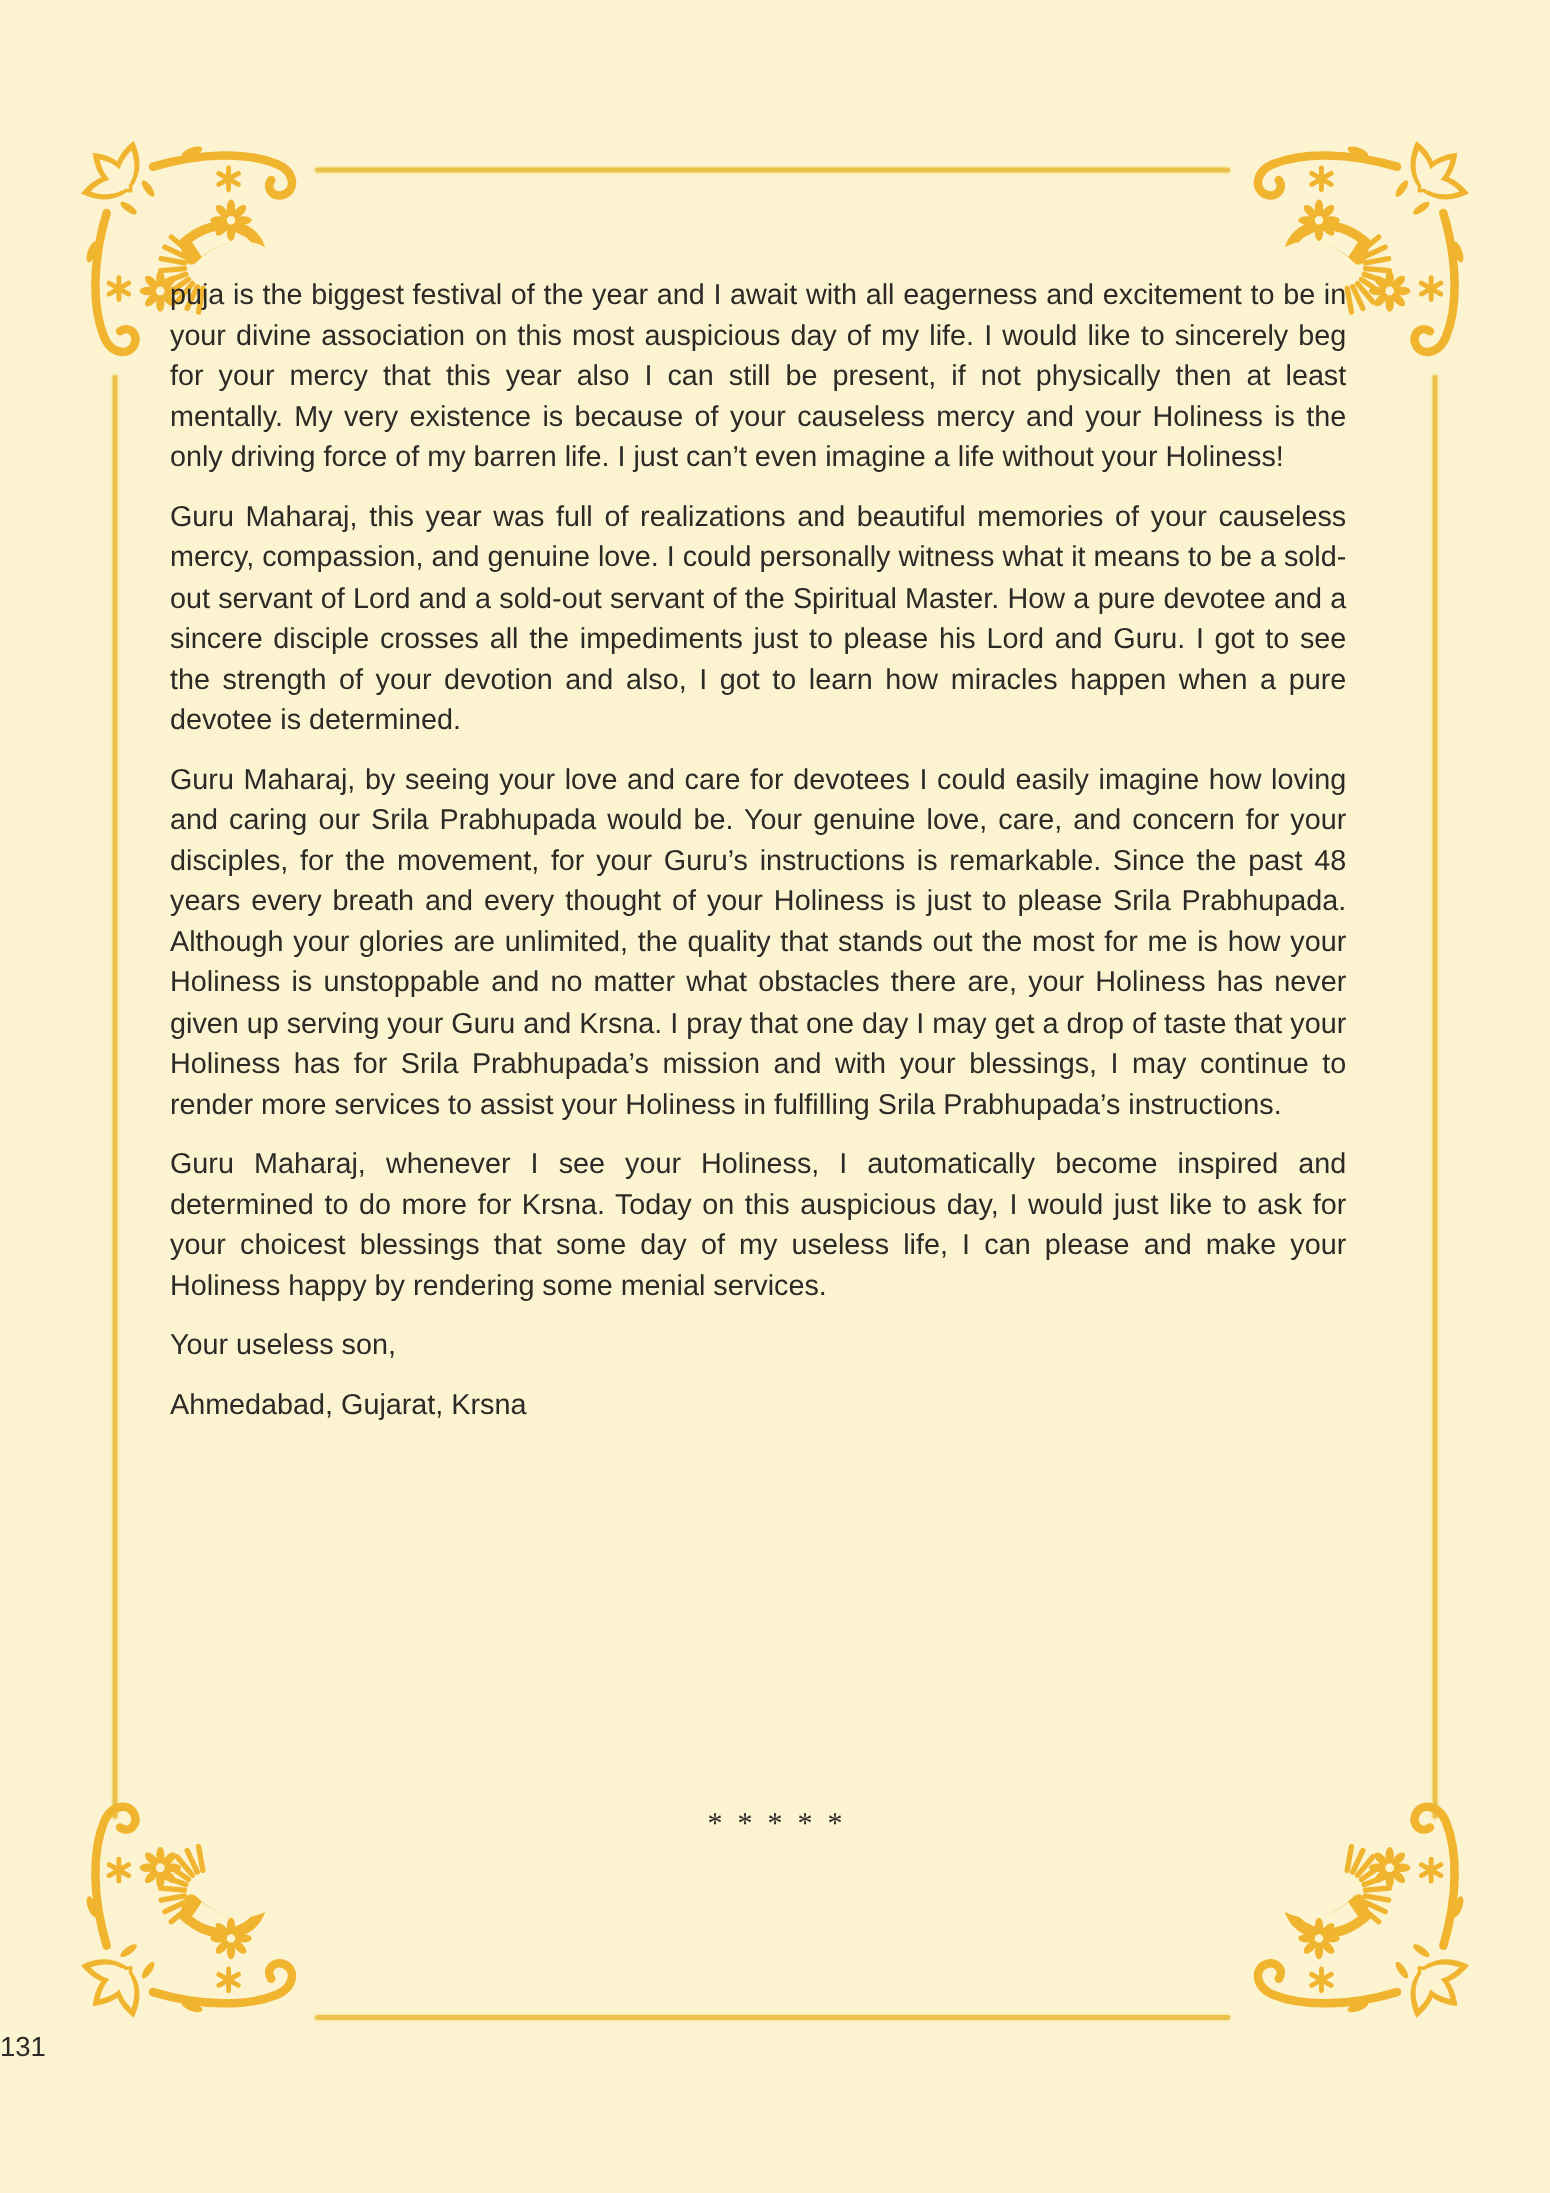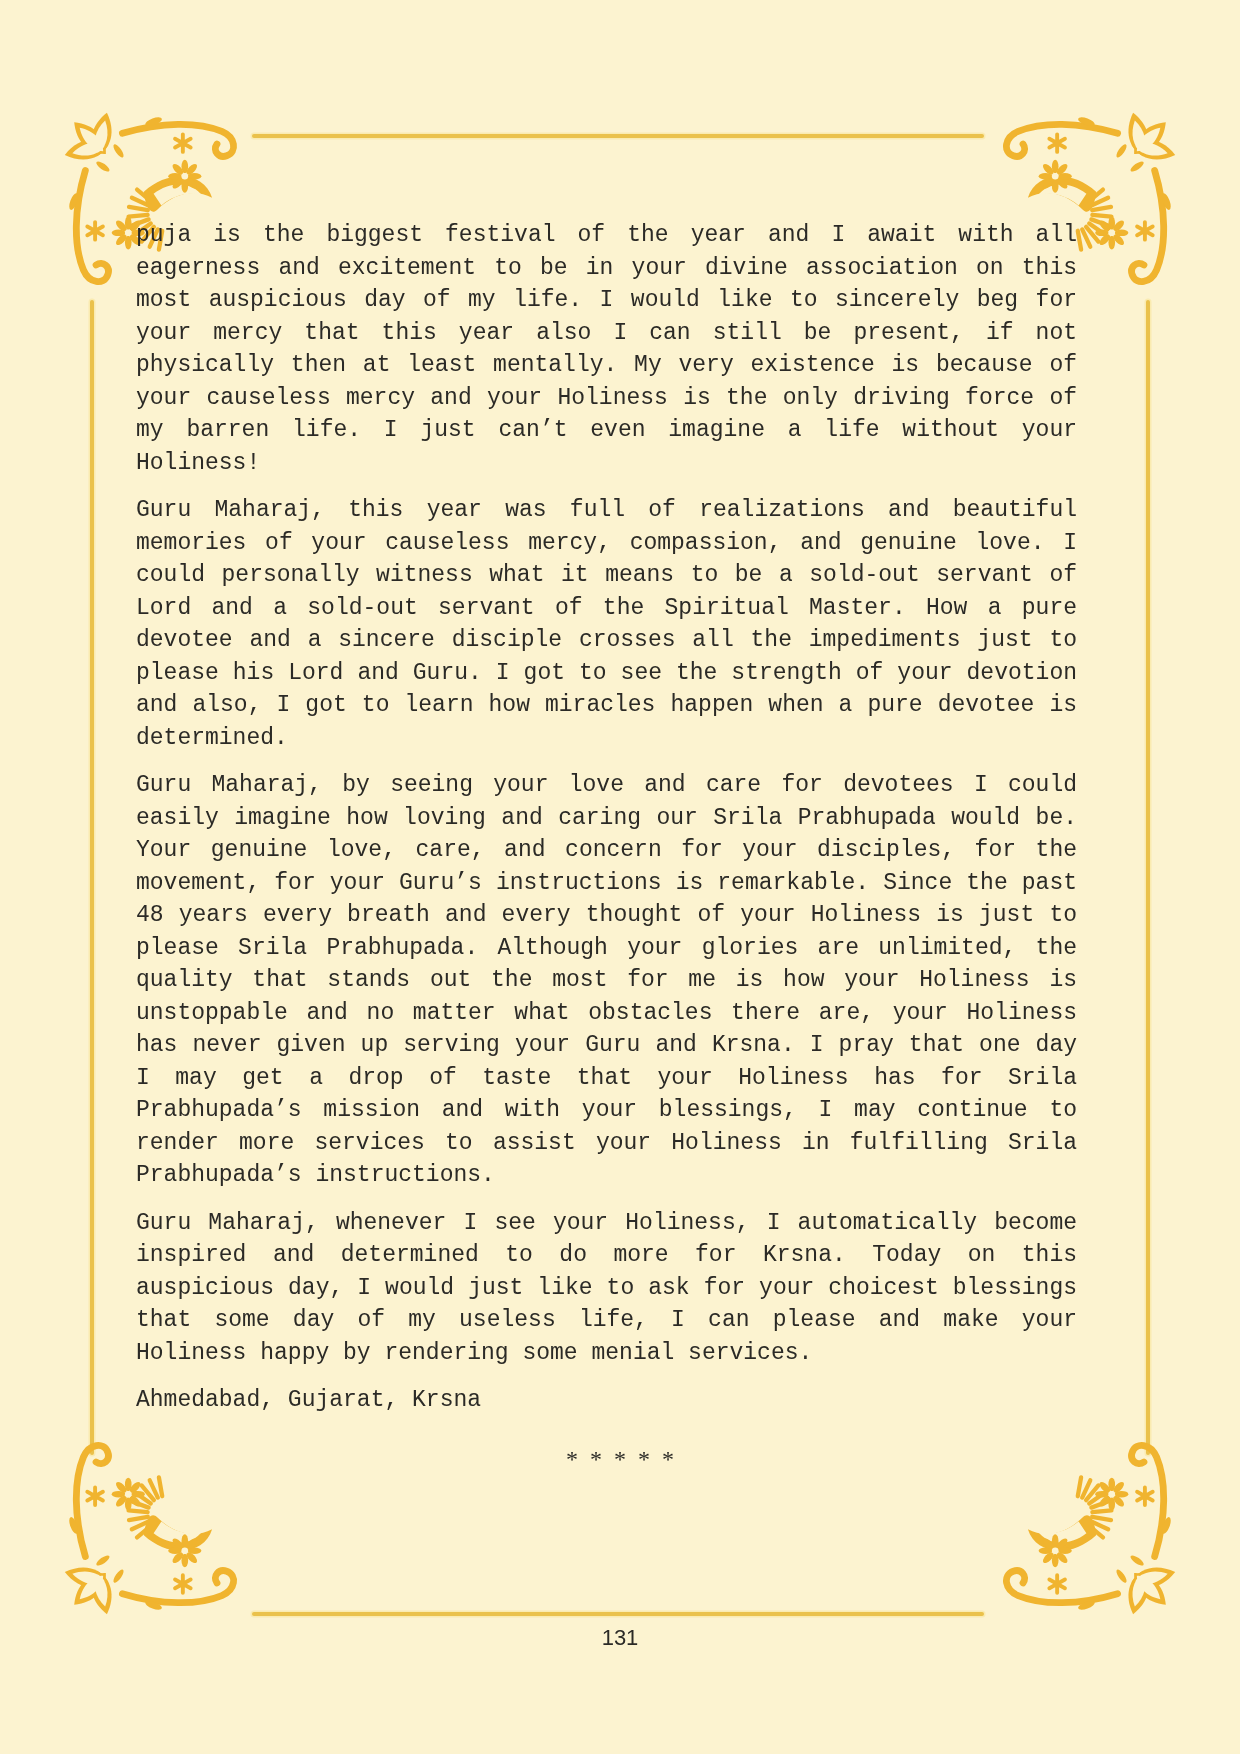--- a/index.html
+++ b/index.html
@@ -26,31 +26,31 @@
   .ornament{position:absolute;width:195px;height:195px;color:var(--gold);}
   .orn-tl{left:60px;top:108px;}
   .orn-tr{left:985px;top:108px;transform:scaleX(-1);}
   .orn-bl{left:60px;top:1424px;transform:scaleY(-1);}
   .orn-br{left:985px;top:1424px;transform:scale(-1,-1);}
   
   .content{
     position:absolute;left:136px;top:219px;width:941px;
     color:var(--ink);font-size:23px;line-height:32.5px;
   }
-  .content p{margin:0 0 15px 0;font-family:Liberation Mono, monospace;}
+  .content p{margin:0 0 15px 0;}
   .content p.justified{text-align:justify;}
   
   .divider{
     position:absolute;left:0;top:1446px;width:100%;text-align:center;
     font-family:"Liberation Serif",serif;font-size:24px;word-spacing:6px;
     color:var(--ink);
   }
   
   .page-number{
-    position:absolute;left:0;top:1625px;width:100%;text-align:center;
+    position:absolute;left:0;top:1625px;width:100%;
     font-size:22px;color:var(--ink);
   }
 </style>
 </head>
 <body>
 
 <svg class="defs-holder" aria-hidden="true">
   <defs>
     <g id="daisy">
       <ellipse transform="rotate(0)" cx="0" cy="-10" rx="3.4" ry="7" fill="currentColor"></ellipse>
@@ -127,20 +127,21 @@
     </svg>
   <svg class="ornament orn-br" viewBox="0 0 200 200">
       <use href="#flourish"></use>
     </svg>
 
   <div class="content">
     <p class="justified">puja is the biggest festival of the year and I await with all eagerness and excitement to be in your divine association on this most auspicious day of my life. I would like to sincerely beg for your mercy that this year also I can still be present, if not physically then at least mentally. My very existence is because of your causeless mercy and your Holiness is the only driving force of my barren life. I just can’t even imagine a life without your Holiness!</p>
     <p class="justified">Guru Maharaj, this year was full of realizations and beautiful memories of your causeless mercy, compassion, and genuine love. I could personally witness what it means to be a sold-out servant of Lord and a sold-out servant of the Spiritual Master.  How a pure devotee and a sincere disciple crosses all the impediments just to please his Lord and Guru. I got to see the strength of your devotion and also, I got to learn how miracles happen when a pure devotee is determined.</p>
     <p class="justified">Guru Maharaj, by seeing your love and care for devotees I could easily imagine how loving and caring our Srila Prabhupada would be. Your genuine love, care, and concern for your disciples, for the movement, for your Guru’s instructions is remarkable. Since the past 48 years every breath and every thought of your Holiness is just to please Srila Prabhupada. Although your glories are unlimited, the quality that stands out the most for me is how your Holiness is unstoppable and no matter what obstacles there are, your Holiness has never given up serving your Guru and Krsna. I pray that one day I may get a drop of taste that your Holiness has for Srila Prabhupada’s mission and with your blessings, I may continue to render more services to assist your Holiness in fulfilling Srila Prabhupada’s instructions.</p>
     <p class="justified">Guru Maharaj, whenever I see your Holiness, I automatically become inspired and determined to do more for Krsna. Today on this auspicious day, I would just like to ask for your choicest blessings that some day of my useless life, I can please and make your Holiness happy by rendering some menial services.</p>
+    <p>Your useless son,</p>
     <p>Ahmedabad, Gujarat, Krsna</p>
   </div>
 
   <div class="divider">* * * * *</div>
 
   <div class="page-number">131</div>
 
 </div>
 
 </body></html>

